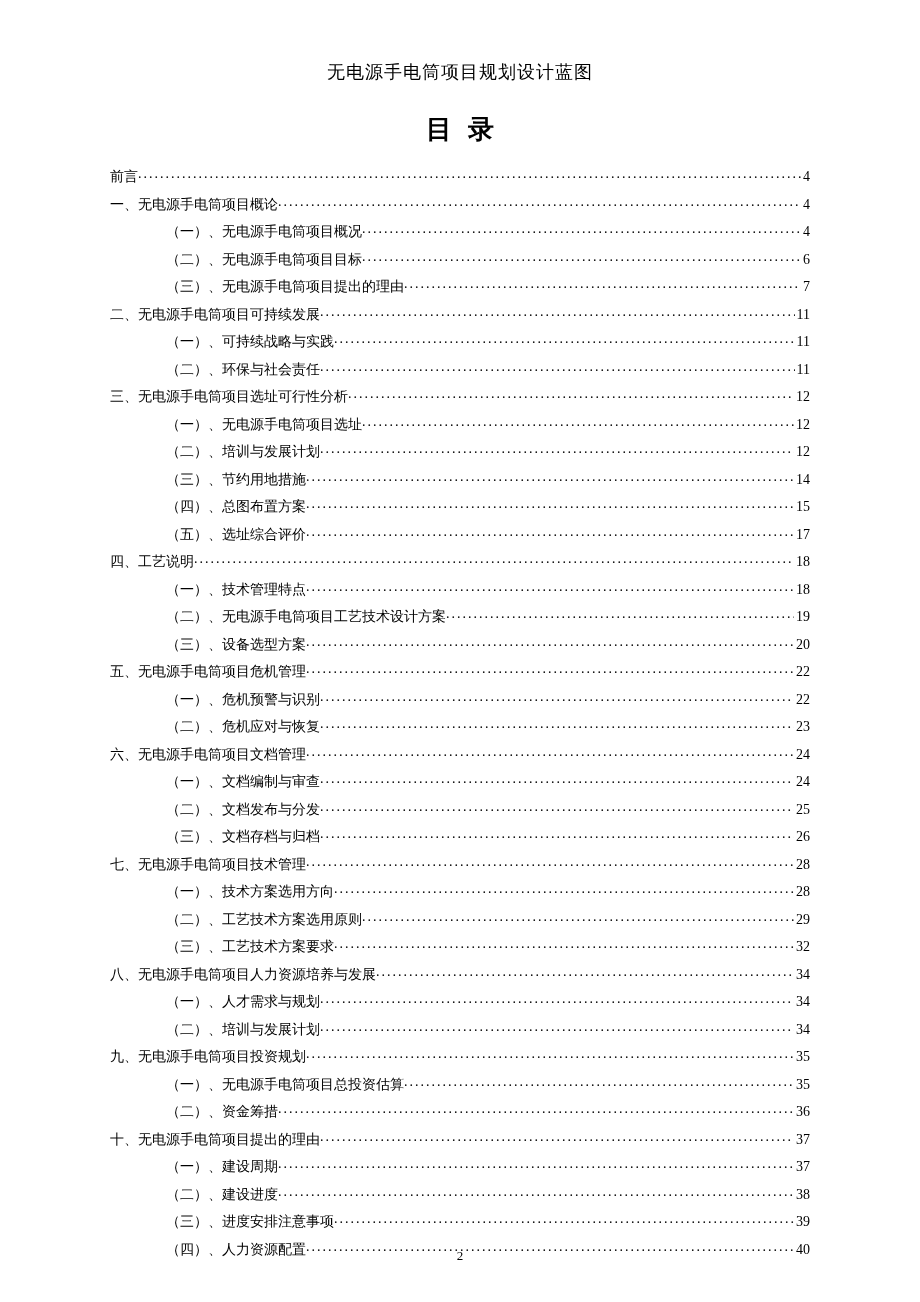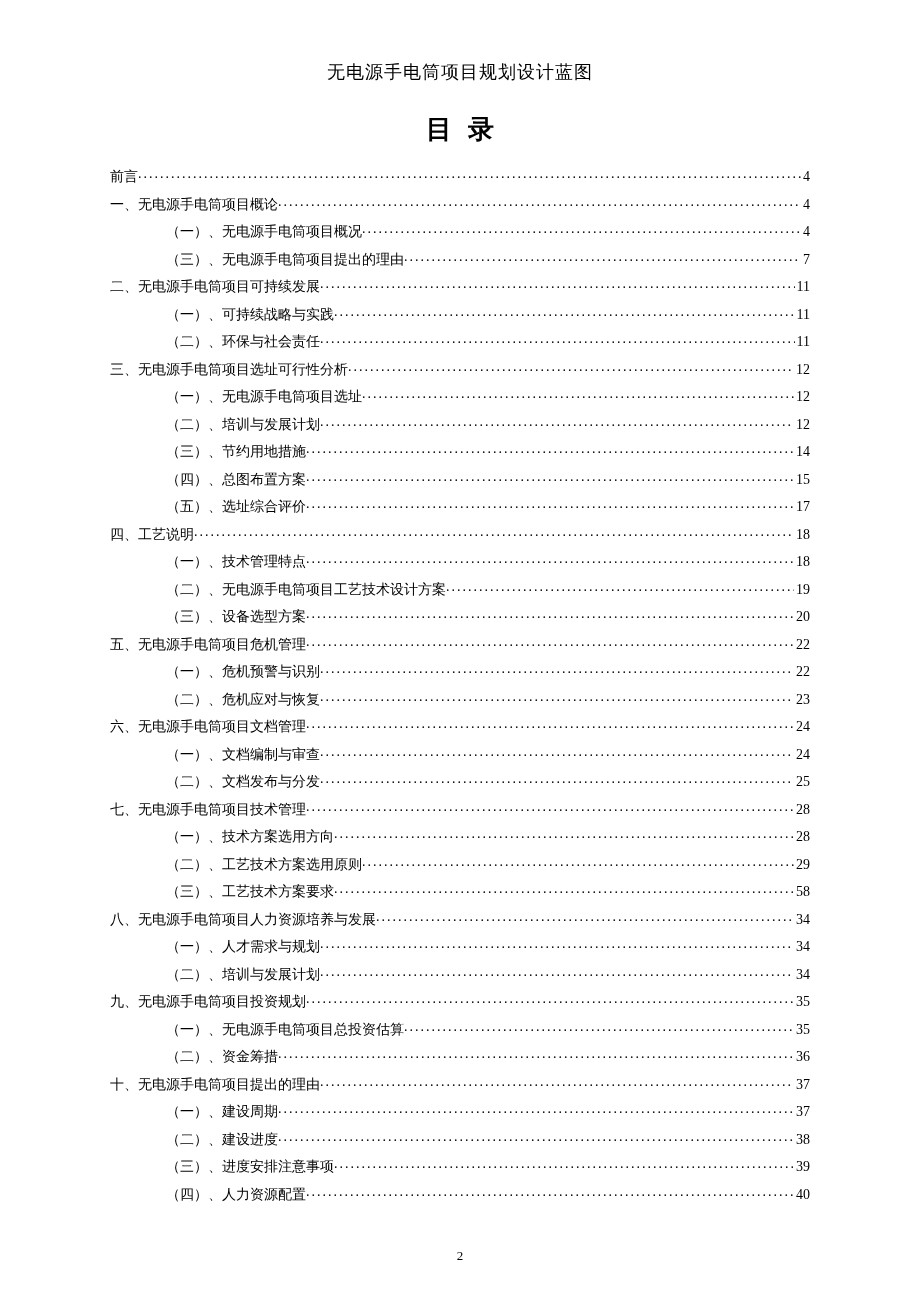--- a/index.html
+++ b/index.html
@@ -84,20 +84,25 @@
       <span class="label">一、无电源手电筒项目概论</span>
       <span class="leader"></span>
       <span class="pnum">4</span>
     </div>
     <div class="toc-row level-1">
       <span class="label">（一）、无电源手电筒项目概况</span>
       <span class="leader"></span>
       <span class="pnum">4</span>
     </div>
     <div class="toc-row level-1">
+      <span class="label">（二）、无电源手电筒项目目标</span>
+      <span class="leader"></span>
+      <span class="pnum">6</span>
+    </div>
+    <div class="toc-row level-1">
       <span class="label">（三）、无电源手电筒项目提出的理由</span>
       <span class="leader"></span>
       <span class="pnum">7</span>
     </div>
     <div class="toc-row level-0">
       <span class="label">二、无电源手电筒项目可持续发展</span>
       <span class="leader"></span>
       <span class="pnum">11</span>
     </div>
     <div class="toc-row level-1">
@@ -183,39 +188,44 @@
     <div class="toc-row level-1">
       <span class="label">（一）、文档编制与审查</span>
       <span class="leader"></span>
       <span class="pnum">24</span>
     </div>
     <div class="toc-row level-1">
       <span class="label">（二）、文档发布与分发</span>
       <span class="leader"></span>
       <span class="pnum">25</span>
     </div>
+    <div class="toc-row level-1">
+      <span class="label">（三）、文档存档与归档</span>
+      <span class="leader"></span>
+      <span class="pnum">26</span>
+    </div>
     <div class="toc-row level-0">
       <span class="label">七、无电源手电筒项目技术管理</span>
       <span class="leader"></span>
       <span class="pnum">28</span>
     </div>
     <div class="toc-row level-1">
       <span class="label">（一）、技术方案选用方向</span>
       <span class="leader"></span>
       <span class="pnum">28</span>
     </div>
     <div class="toc-row level-1">
       <span class="label">（二）、工艺技术方案选用原则</span>
       <span class="leader"></span>
       <span class="pnum">29</span>
     </div>
     <div class="toc-row level-1">
       <span class="label">（三）、工艺技术方案要求</span>
       <span class="leader"></span>
-      <span class="pnum">58</span>
+      <span class="pnum">32</span>
     </div>
     <div class="toc-row level-0">
       <span class="label">八、无电源手电筒项目人力资源培养与发展</span>
       <span class="leader"></span>
       <span class="pnum">34</span>
     </div>
     <div class="toc-row level-1">
       <span class="label">（一）、人才需求与规划</span>
       <span class="leader"></span>
       <span class="pnum">34</span>

